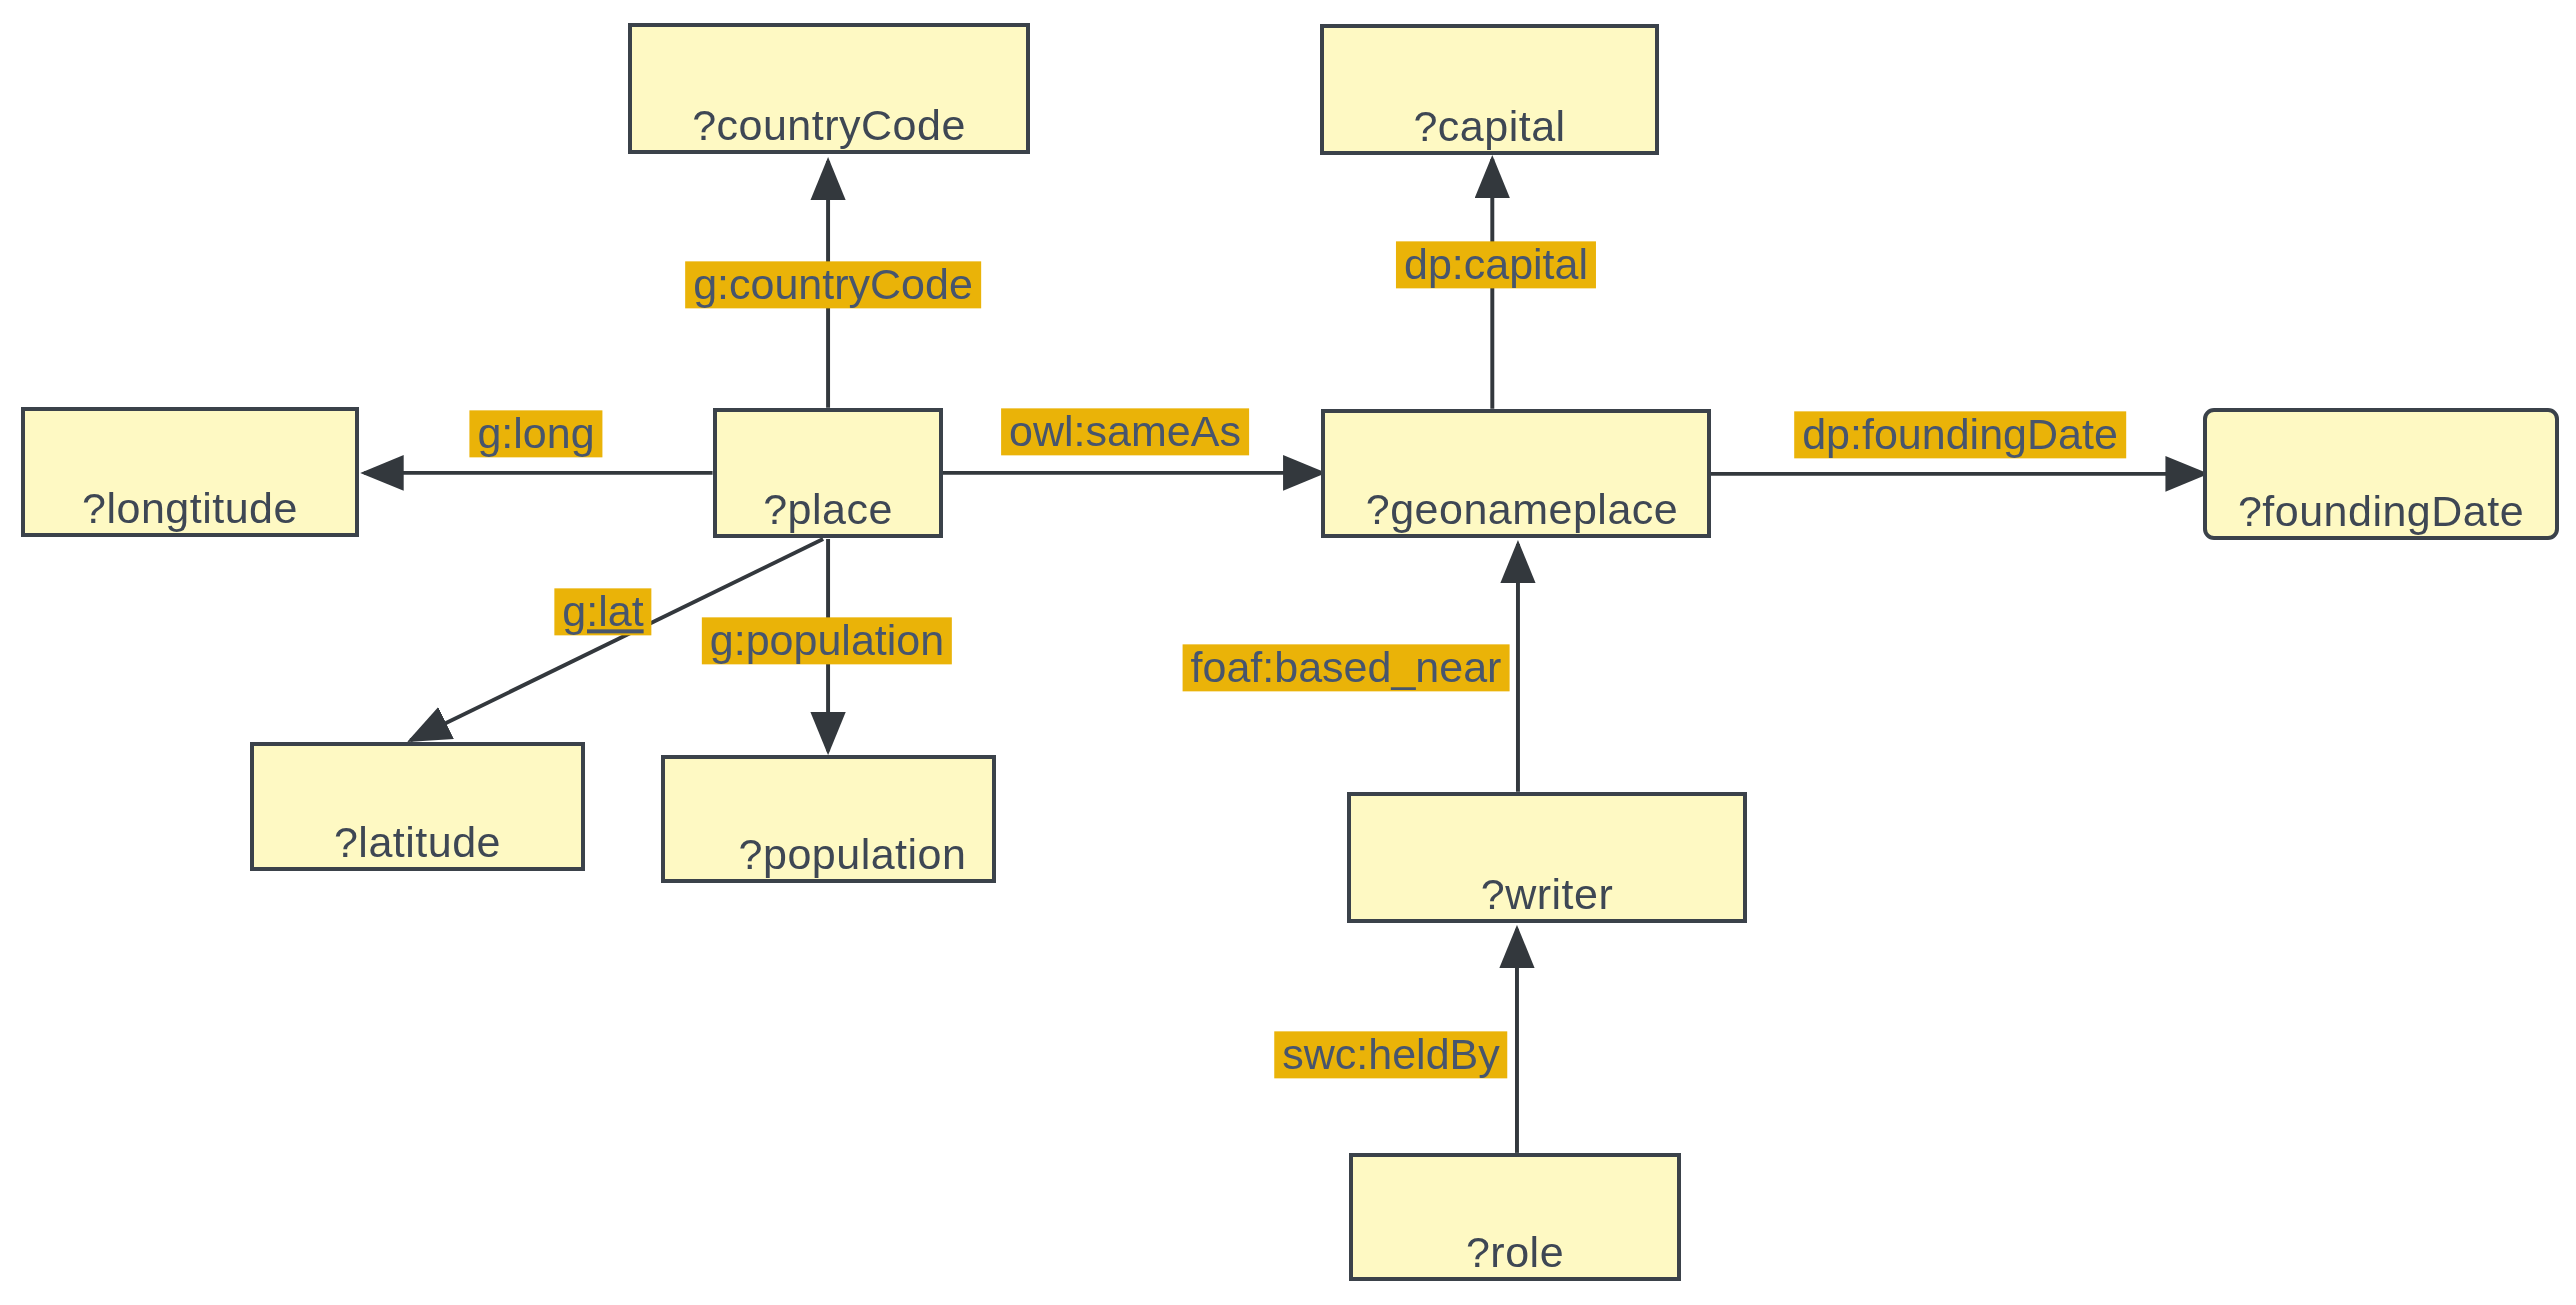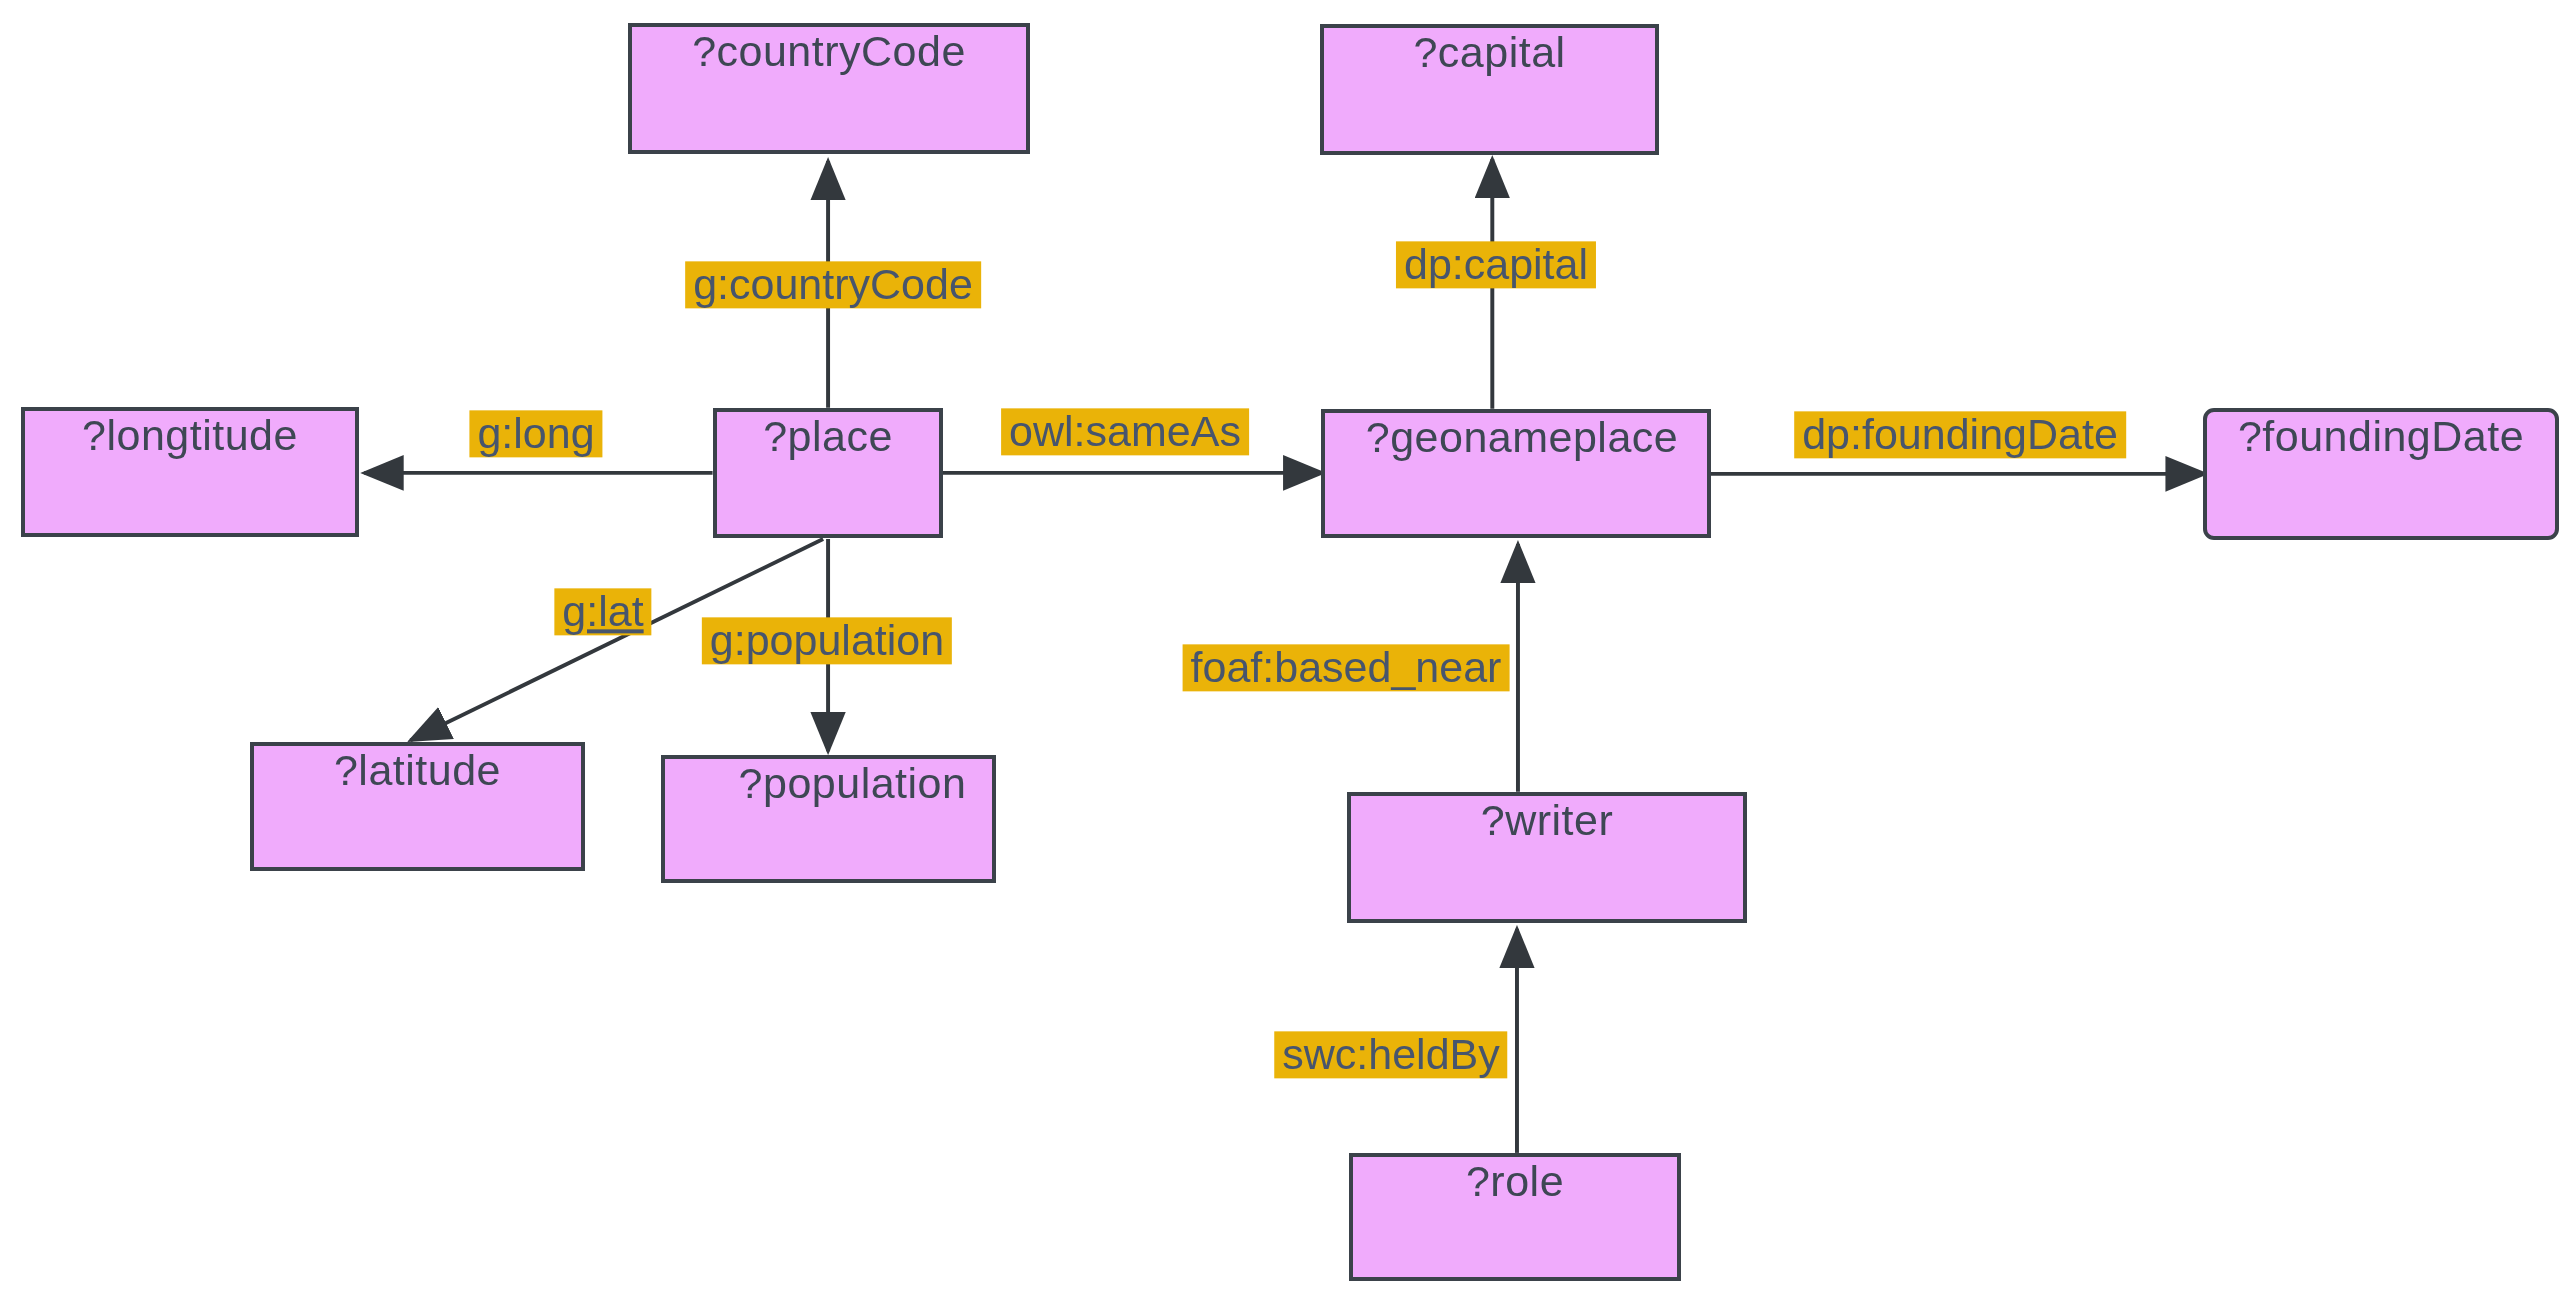--- a/index.html
+++ b/index.html
@@ -27,23 +27,23 @@
     height: 1306px;
   }
   .edges-svg line {
     stroke: #33383d;
     stroke-width: 4;
   }
   .node {
     position: absolute;
     box-sizing: border-box;
     border: 4px solid #3b424a;
-    background: #f0abfc;
+    background: #fef9c3;
     display: flex;
-    align-items: flex-start;
+    align-items: flex-end;
     justify-content: center;
   }
   .node-label {
     font-size: 43px;
     color: #3e4754;
     letter-spacing: 0.5px;
     white-space: nowrap;
   }
   .edge-label {
     position: absolute;

